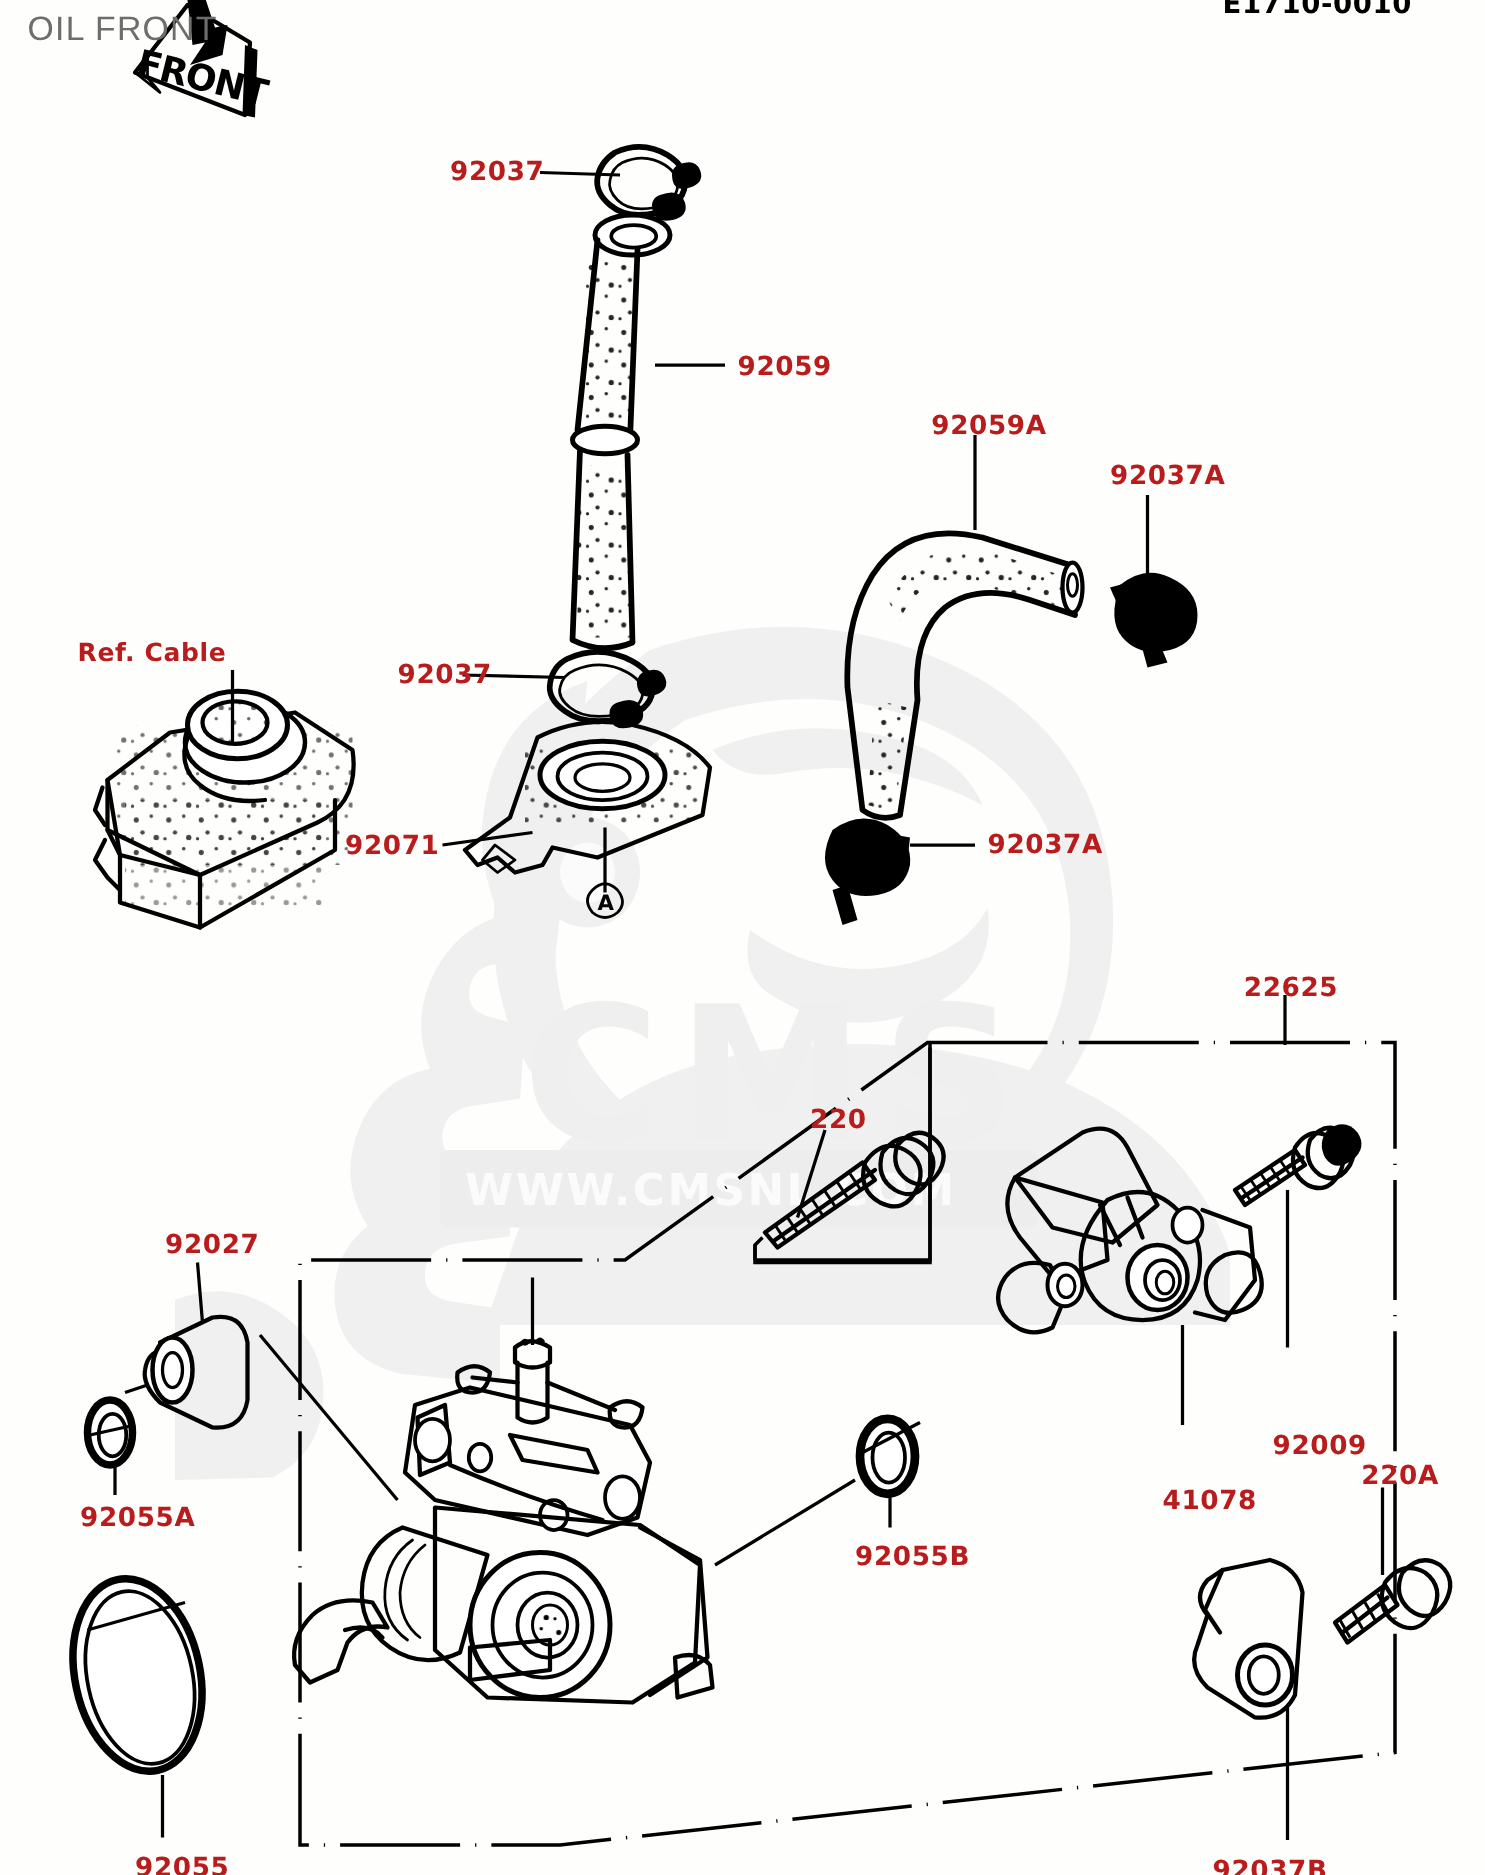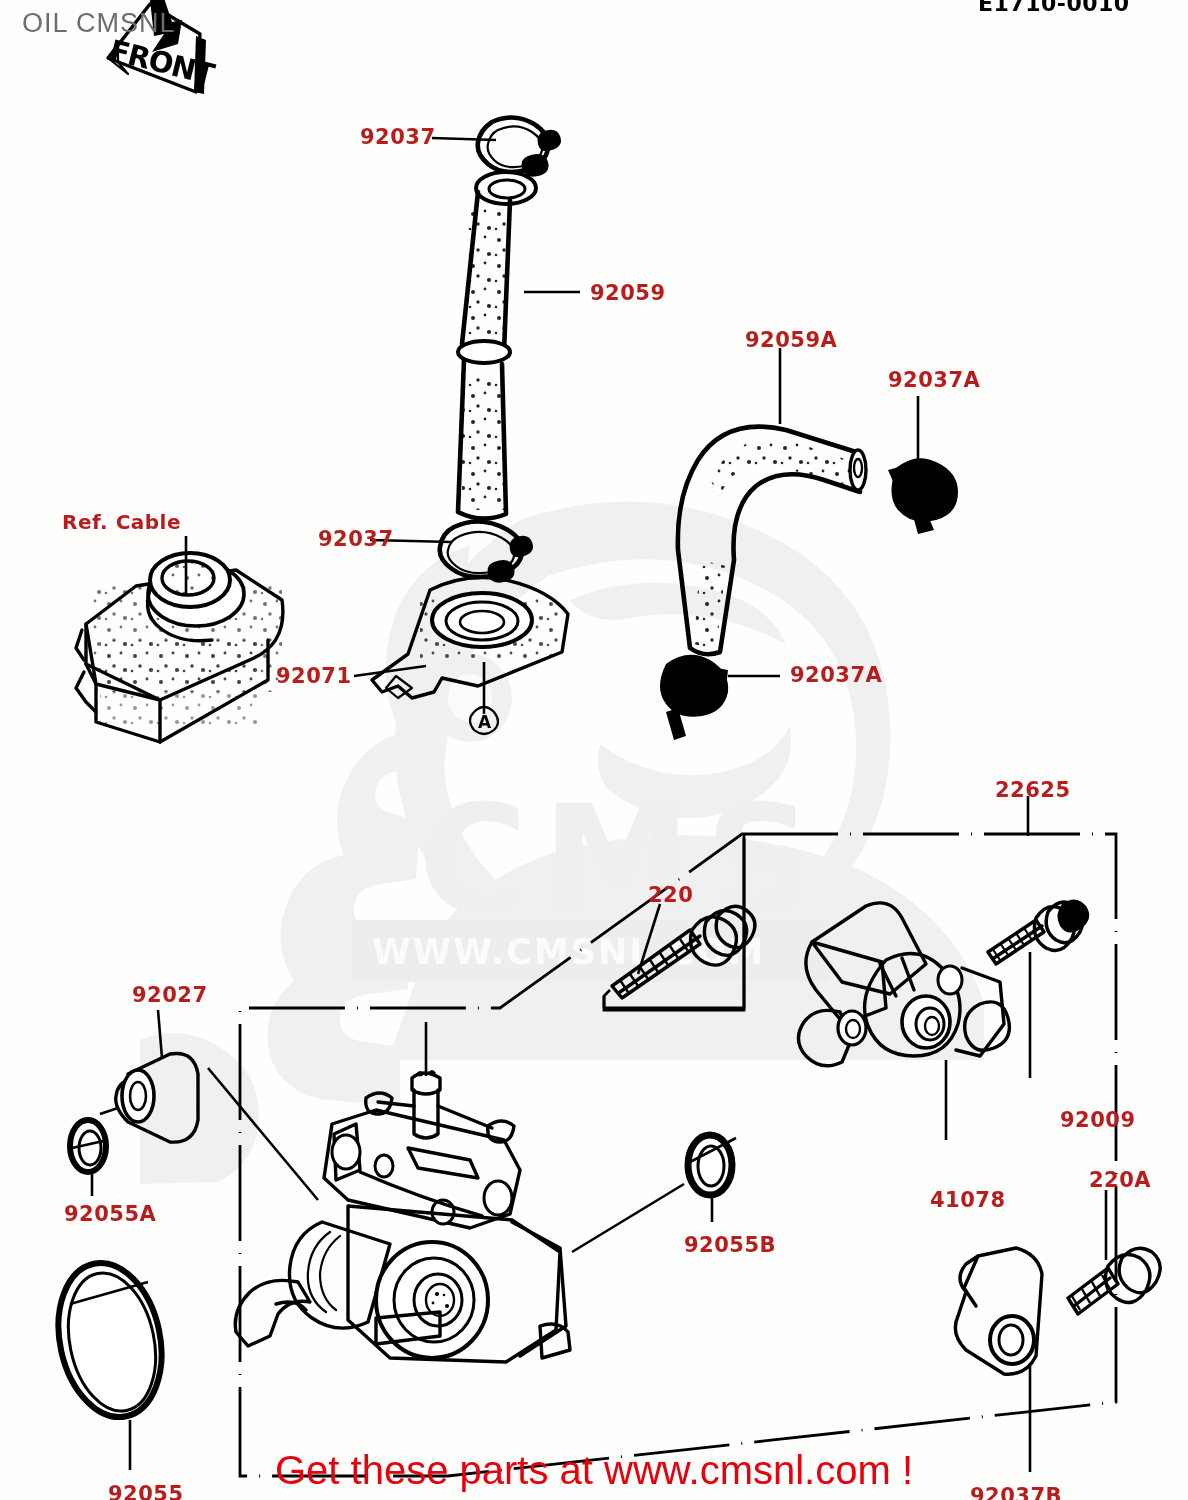--- a/index.html
+++ b/index.html
@@ -383,38 +383,37 @@
     <g>
       <path class="lnT" d="M978 1256 L1016 1248 q22 6 26 26 l-6 82 q-10 20 -32 18 l-38 -24 q-16 -16 -8 -34 l8 -24 q-12 -14 0 -28 Z" fill="#fff"></path>
       <path class="lnT" d="M978 1256 l-14 32 l12 18" fill="none"></path>
       <ellipse cx="1012" cy="1340" rx="22" ry="24" fill="#fff" stroke="#000" stroke-width="4"></ellipse>
       <ellipse cx="1011" cy="1340" rx="12" ry="15" fill="#fff" stroke="#000" stroke-width="3"></ellipse>
       <line class="lead" x1="1030" y1="1366" x2="1030" y2="1472"></line>
     </g>
 
   </svg>
 
-  <div id="page-title">OIL CMSNL</div>
+  <div id="page-title">OIL FRONT</div>
   <div id="catalog-code">E1710-0010</div>
 
   <div class="lbl" id="ref-cable-label" style="left:62px; top:512px;">Ref. Cable</div>
 
   <div class="lbl" style="left:360px;  top:127px;">92037</div>
   <div class="lbl" style="left:590px;  top:283px;">92059</div>
   <div class="lbl" style="left:745px;  top:330px;">92059A</div>
   <div class="lbl" style="left:888px;  top:370px;">92037A</div>
   <div class="lbl" style="left:318px;  top:529px;">92037</div>
   <div class="lbl" style="left:790px;  top:665px;">92037A</div>
   <div class="lbl" style="left:276px;  top:666px;">92071</div>
   <div class="lbl" style="left:995px;  top:780px;">22625</div>
   <div class="lbl" style="left:648px;  top:885px;">220</div>
   <div class="lbl" style="left:132px;  top:985px;">92027</div>
-  <div class="lbl" style="left:1018px; top:1110px;margin-left:42px;">92009</div>
+  <div class="lbl" style="left:1018px; top:1146px;">92009</div>
   <div class="lbl" style="left:64px;   top:1204px;">92055A</div>
   <div class="lbl" style="left:930px;  top:1190px;">41078</div>
   <div class="lbl" style="left:1089px; top:1170px;">220A</div>
   <div class="lbl" style="left:684px;  top:1235px;">92055B</div>
   <div class="lbl" style="left:108px;  top:1484px;">92055</div>
   <div class="lbl" style="left:970px;  top:1486px;">92037B</div>
 
-  <div id="footer-banner">Get these parts at www.cmsnl.com !</div>
 
 </div>
 
 </body></html>

